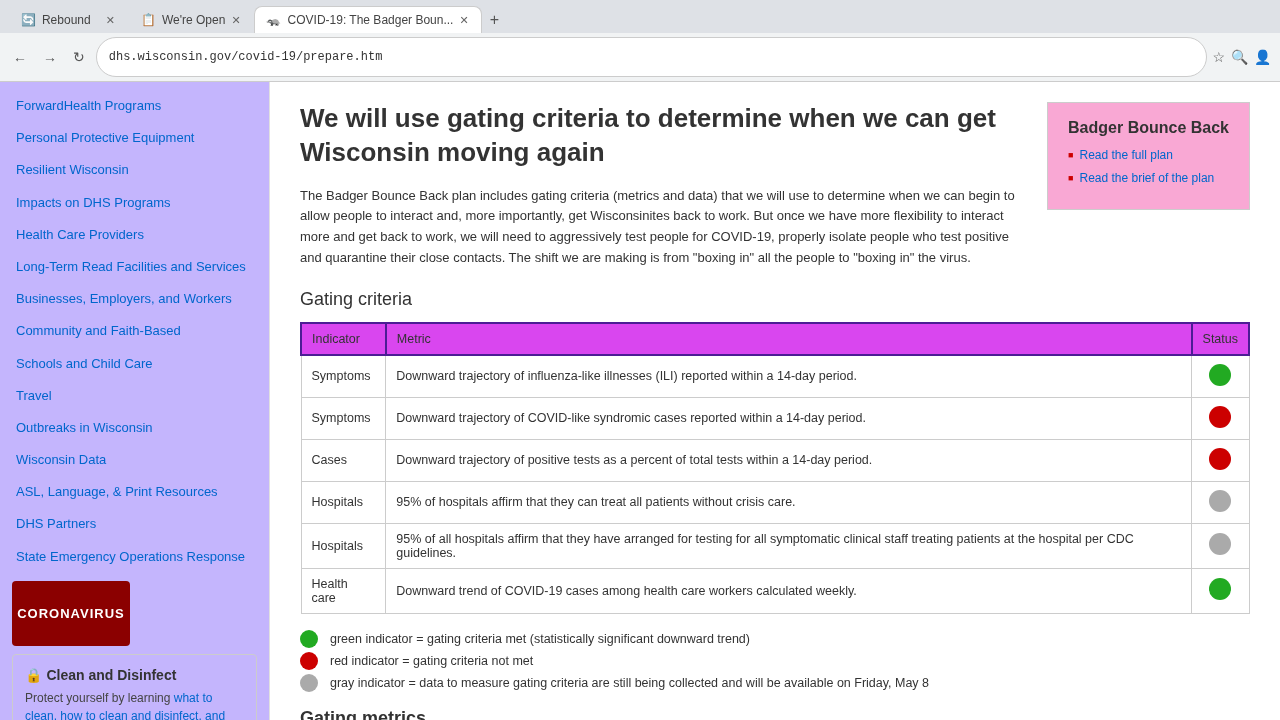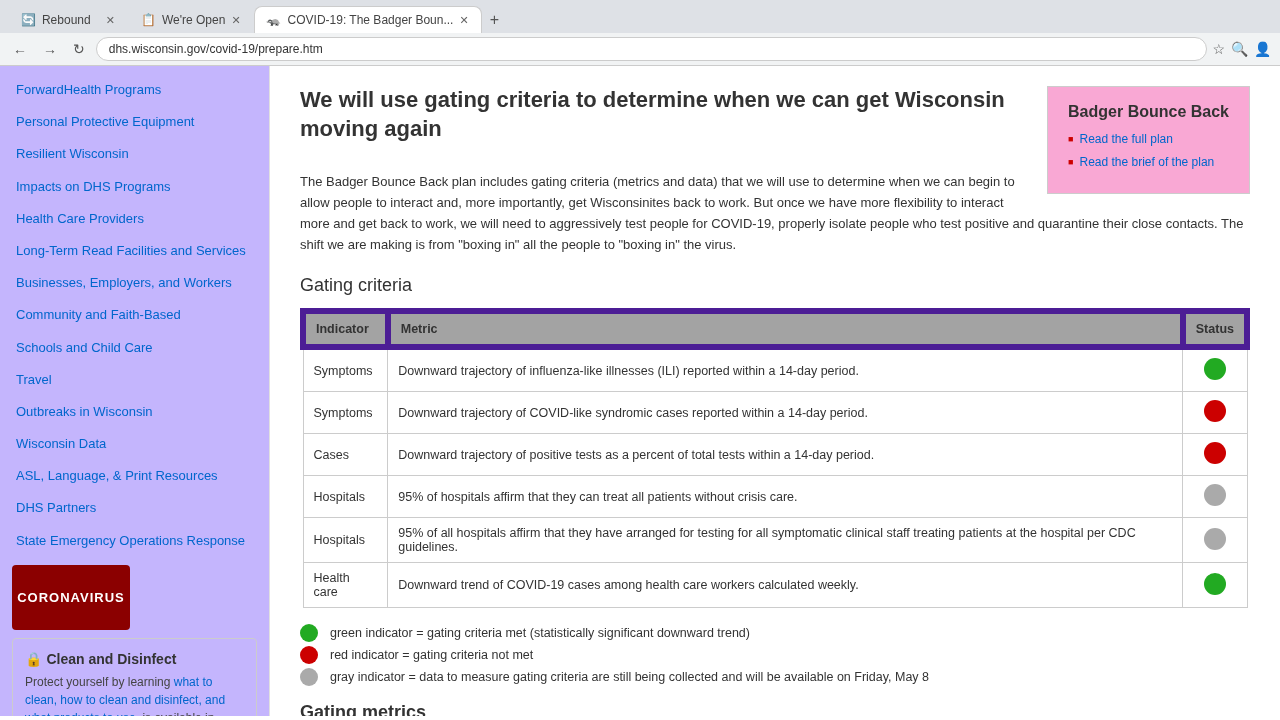--- a/index.html
+++ b/index.html
@@ -42,23 +42,24 @@
       padding: 4px 8px;
       gap: 6px;
       background: #f1f3f4;
     }
     .nav-btn { background: none; border: none; font-size: 14px; color: #555; cursor: pointer; padding: 2px 5px; }
     .url-box {
       flex: 1;
       background: #fff;
       border: 1px solid #ccc;
       border-radius: 20px;
-      padding: 4px 12px;
+      padding: 12px 12px;
       font-size: 12px;
       color: #333;
+      font-family: Liberation Mono, monospace;
     }
     .toolbar-icons { display: flex; gap: 6px; align-items: center; }
     .toolbar-icon { background: none; border: none; font-size: 14px; color: #555; cursor: pointer; }
 
     
     .page-content {
       display: flex;
       height: calc(720px - 70px);
       overflow: hidden;
     }
@@ -117,24 +118,24 @@
     }
 
     
     .main-content {
       flex: 1;
       overflow-y: auto;
       padding: 20px 30px;
     }
 
     .main-heading {
-      font-size: 22px;
-      font-weight: bold;
-      color: #333;
-      margin-bottom: 29px;
+      font-size: 26px;
+      font-weight: bold;
+      color: #333;
+      margin-bottom: 16px;
       line-height: 1.3;
     }
 
     .intro-text {
       font-size: 13px;
       color: #333;
       line-height: 1.6;
       margin-bottom: 20px;
     }
 
@@ -179,25 +180,25 @@
     }
 
     
     .gating-table {
       width: 100%;
       border-collapse: collapse;
       margin-bottom: 16px;
       font-size: 12.5px;
     }
     .gating-table th {
-      background: #a3a3a3;
-      border: 6px solid #4c1d95;
+      background: #d946ef;
+      border: 2px solid #4c1d95;
       padding: 8px 10px;
       text-align: left;
-      font-weight: bold;
+      font-weight: normal;
     }
     .gating-table td {
       border: 1px solid #ccc;
       padding: 8px 10px;
       vertical-align: middle;
     }
 
     .status-circle {
       width: 22px;
       height: 22px;

